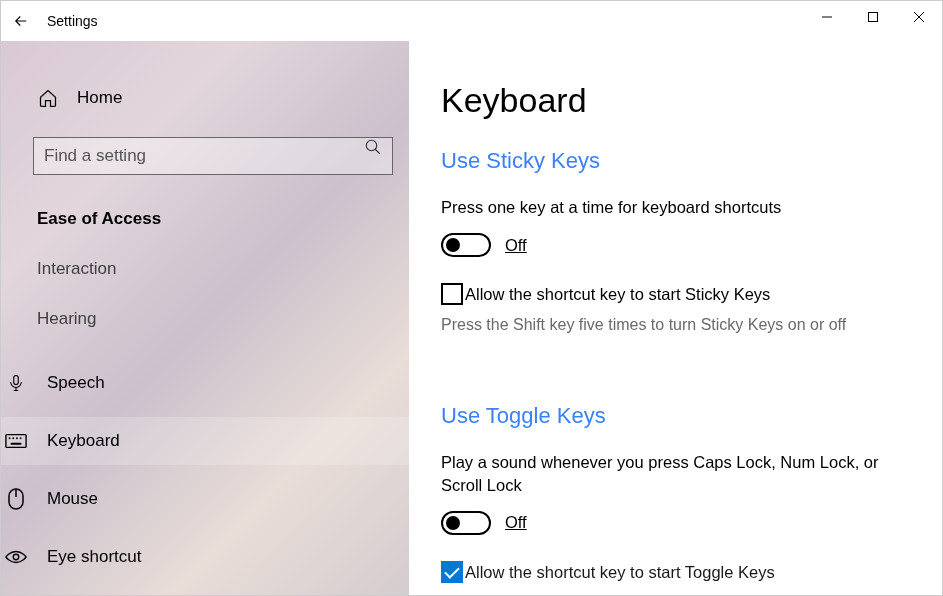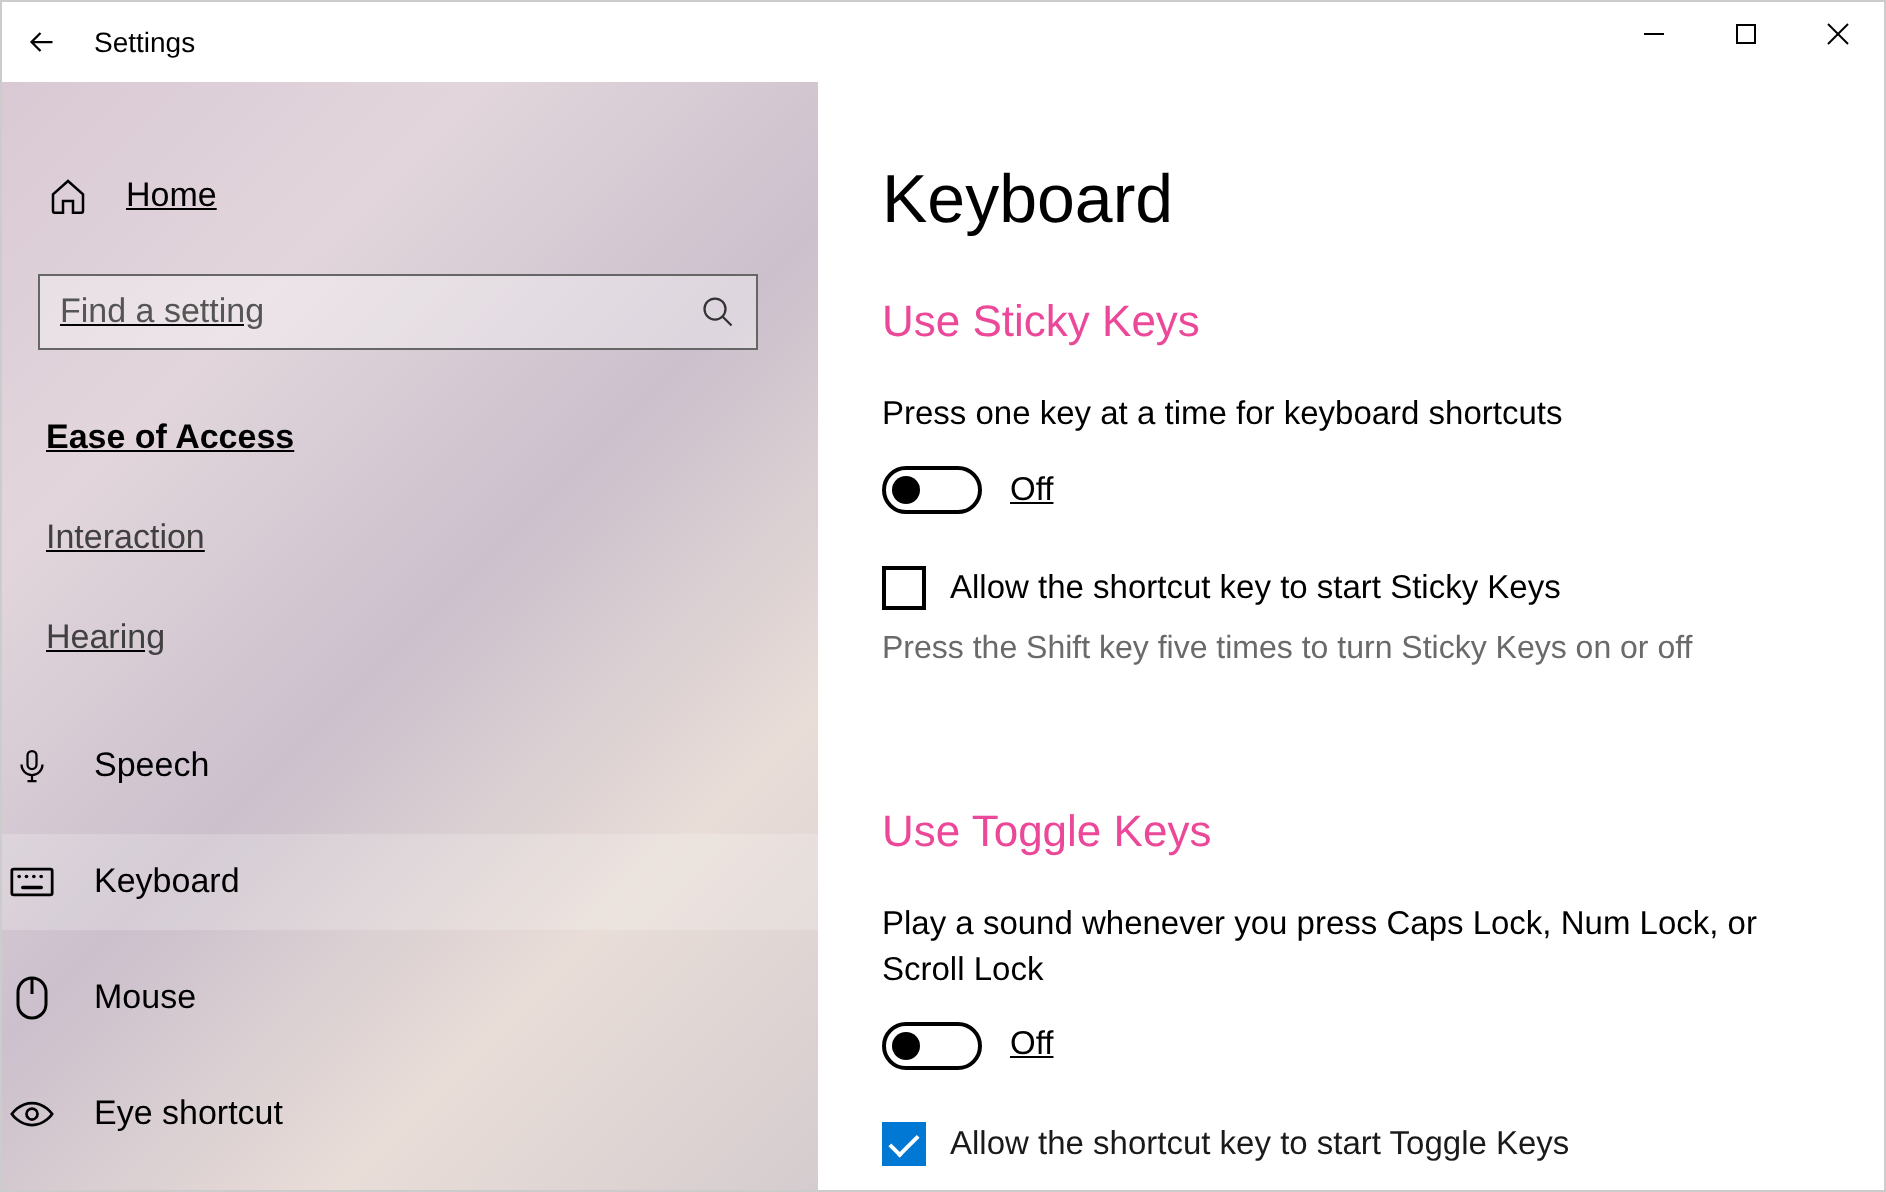--- a/index.html
+++ b/index.html
@@ -10,48 +10,48 @@
     .titlebar .back { width: 40px; height: 40px; display: flex; align-items: center; justify-content: center; cursor: default; }
     .titlebar .title { font-size: 14px; color: #000; margin-left: 6px; }
     .win-controls { position: absolute; right: 0; top: 0; display: flex; }
     .win-btn { width: 46px; height: 32px; display: flex; align-items: center; justify-content: center; cursor: default; }
 
     
     .layout { display: flex; height: calc(100% - 40px); }
 
     
     .sidebar { width: 408px; height: 100%; background: linear-gradient(135deg, #d9c9d4 0%, #e2d6dc 25%, #cbc0cc 50%, #e8ddd7 75%, #d5cccf 100%); padding-top: 40px; padding-left: 0; position: relative; }
-    .sidebar-inner { padding-left: 18px; padding-right: 18px; text-decoration: underline; }
+    .sidebar-inner { padding-left: 32px; padding-right: 18px; }
     .home { display: flex; align-items: center; gap: 18px; padding: 6px 4px; font-size: 17px; color: #000; margin-bottom: 22px; cursor: default; }
     .home svg { flex: 0 0 22px; }
 
-    .search-box { width: 360px; height: 38px; border: 1px solid #666; background: rgba(255,255,255,0.35); display: flex; align-items: center; padding: 0 10px; margin-bottom: 34px; }
+    .search-box { width: 360px; height: 38px; border: 1px solid #666; background: rgba(255,255,255,0.35); display: flex; padding: 0 10px; margin-bottom: 34px; }
     .search-box input { flex: 1; border: none; background: transparent; outline: none; font-size: 17px; color: #555; }
     .search-box input::placeholder { color: #555; }
 
     .cat-header { font-size: 17px; font-weight: 600; color: #000; margin-bottom: 30px; padding-left: 4px; }
     .sub-header { font-size: 17px; color: #404040; margin-bottom: 30px; padding-left: 4px; }
 
     .nav-item { display: flex; align-items: center; gap: 20px; height: 48px; padding-left: 22px; font-size: 17px; color: #000; cursor: default; position: relative; margin: 10px 0 10px -18px; padding-right: 10px; }
     .nav-item.active::before { content: ""; position: absolute; left: 0; top: 10%; bottom: 10%; width: 5px; background: #0078d4; }
     .nav-item.active { background: rgba(255,255,255,0.2); }
     .nav-icon { width: 22px; height: 22px; display: flex; align-items: center; justify-content: center; flex: 0 0 22px; }
 
     
     .main { flex: 1; background: #fff; padding: 40px 32px 0 32px; overflow: hidden; }
     .page-title { font-size: 34px; font-weight: 400; color: #000; margin-bottom: 28px; }
-    .section-title { font-size: 22px; font-weight: 400; color: #ec4899; margin-bottom: 22px; margin-top: 8px; }
+    .section-title { font-size: 22px; font-weight: 400; color: #3b82f6; margin-bottom: 22px; margin-top: 8px; }
     .desc { font-size: 16.5px; color: #000; line-height: 1.4; margin-bottom: 14px; }
 
     .toggle-row { display: flex; align-items: center; gap: 14px; margin-bottom: 26px; }
     .toggle { width: 50px; height: 24px; border: 2px solid #000; border-radius: 12px; position: relative; background: #fff; cursor: default; }
     .toggle-knob { position: absolute; width: 14px; height: 14px; background: #000; border-radius: 50%; left: 3px; top: 3px; }
     .toggle-label { font-size: 16.5px; color: #000; text-decoration: underline; }
 
-    .check-row { display: flex; align-items: flex-start; gap: 12px; margin-bottom: 8px; text-align: center; }
+    .check-row { display: flex; align-items: flex-start; gap: 2px; margin-bottom: 8px; text-align: center; }
     .checkbox { width: 22px; height: 22px; border: 2px solid #000; background: #fff; flex: 0 0 22px; cursor: default; position: relative; }
     .checkbox.checked { background: #0078d4; border-color: #0078d4; }
     .checkbox.checked::after { content: ""; position: absolute; left: 5px; top: 1px; width: 6px; height: 12px; border: solid #fff; border-width: 0 2px 2px 0; transform: rotate(45deg); }
     .check-label { font-size: 16.5px; color: #000; line-height: 1.4; }
     .check-label.cut { color: #1a1a1a; }
 
     .hint { font-size: 16px; color: #6a6a6a; margin-bottom: 38px; line-height: 1.4; }
 
     .spacer-lg { height: 20px; }
   </style>

